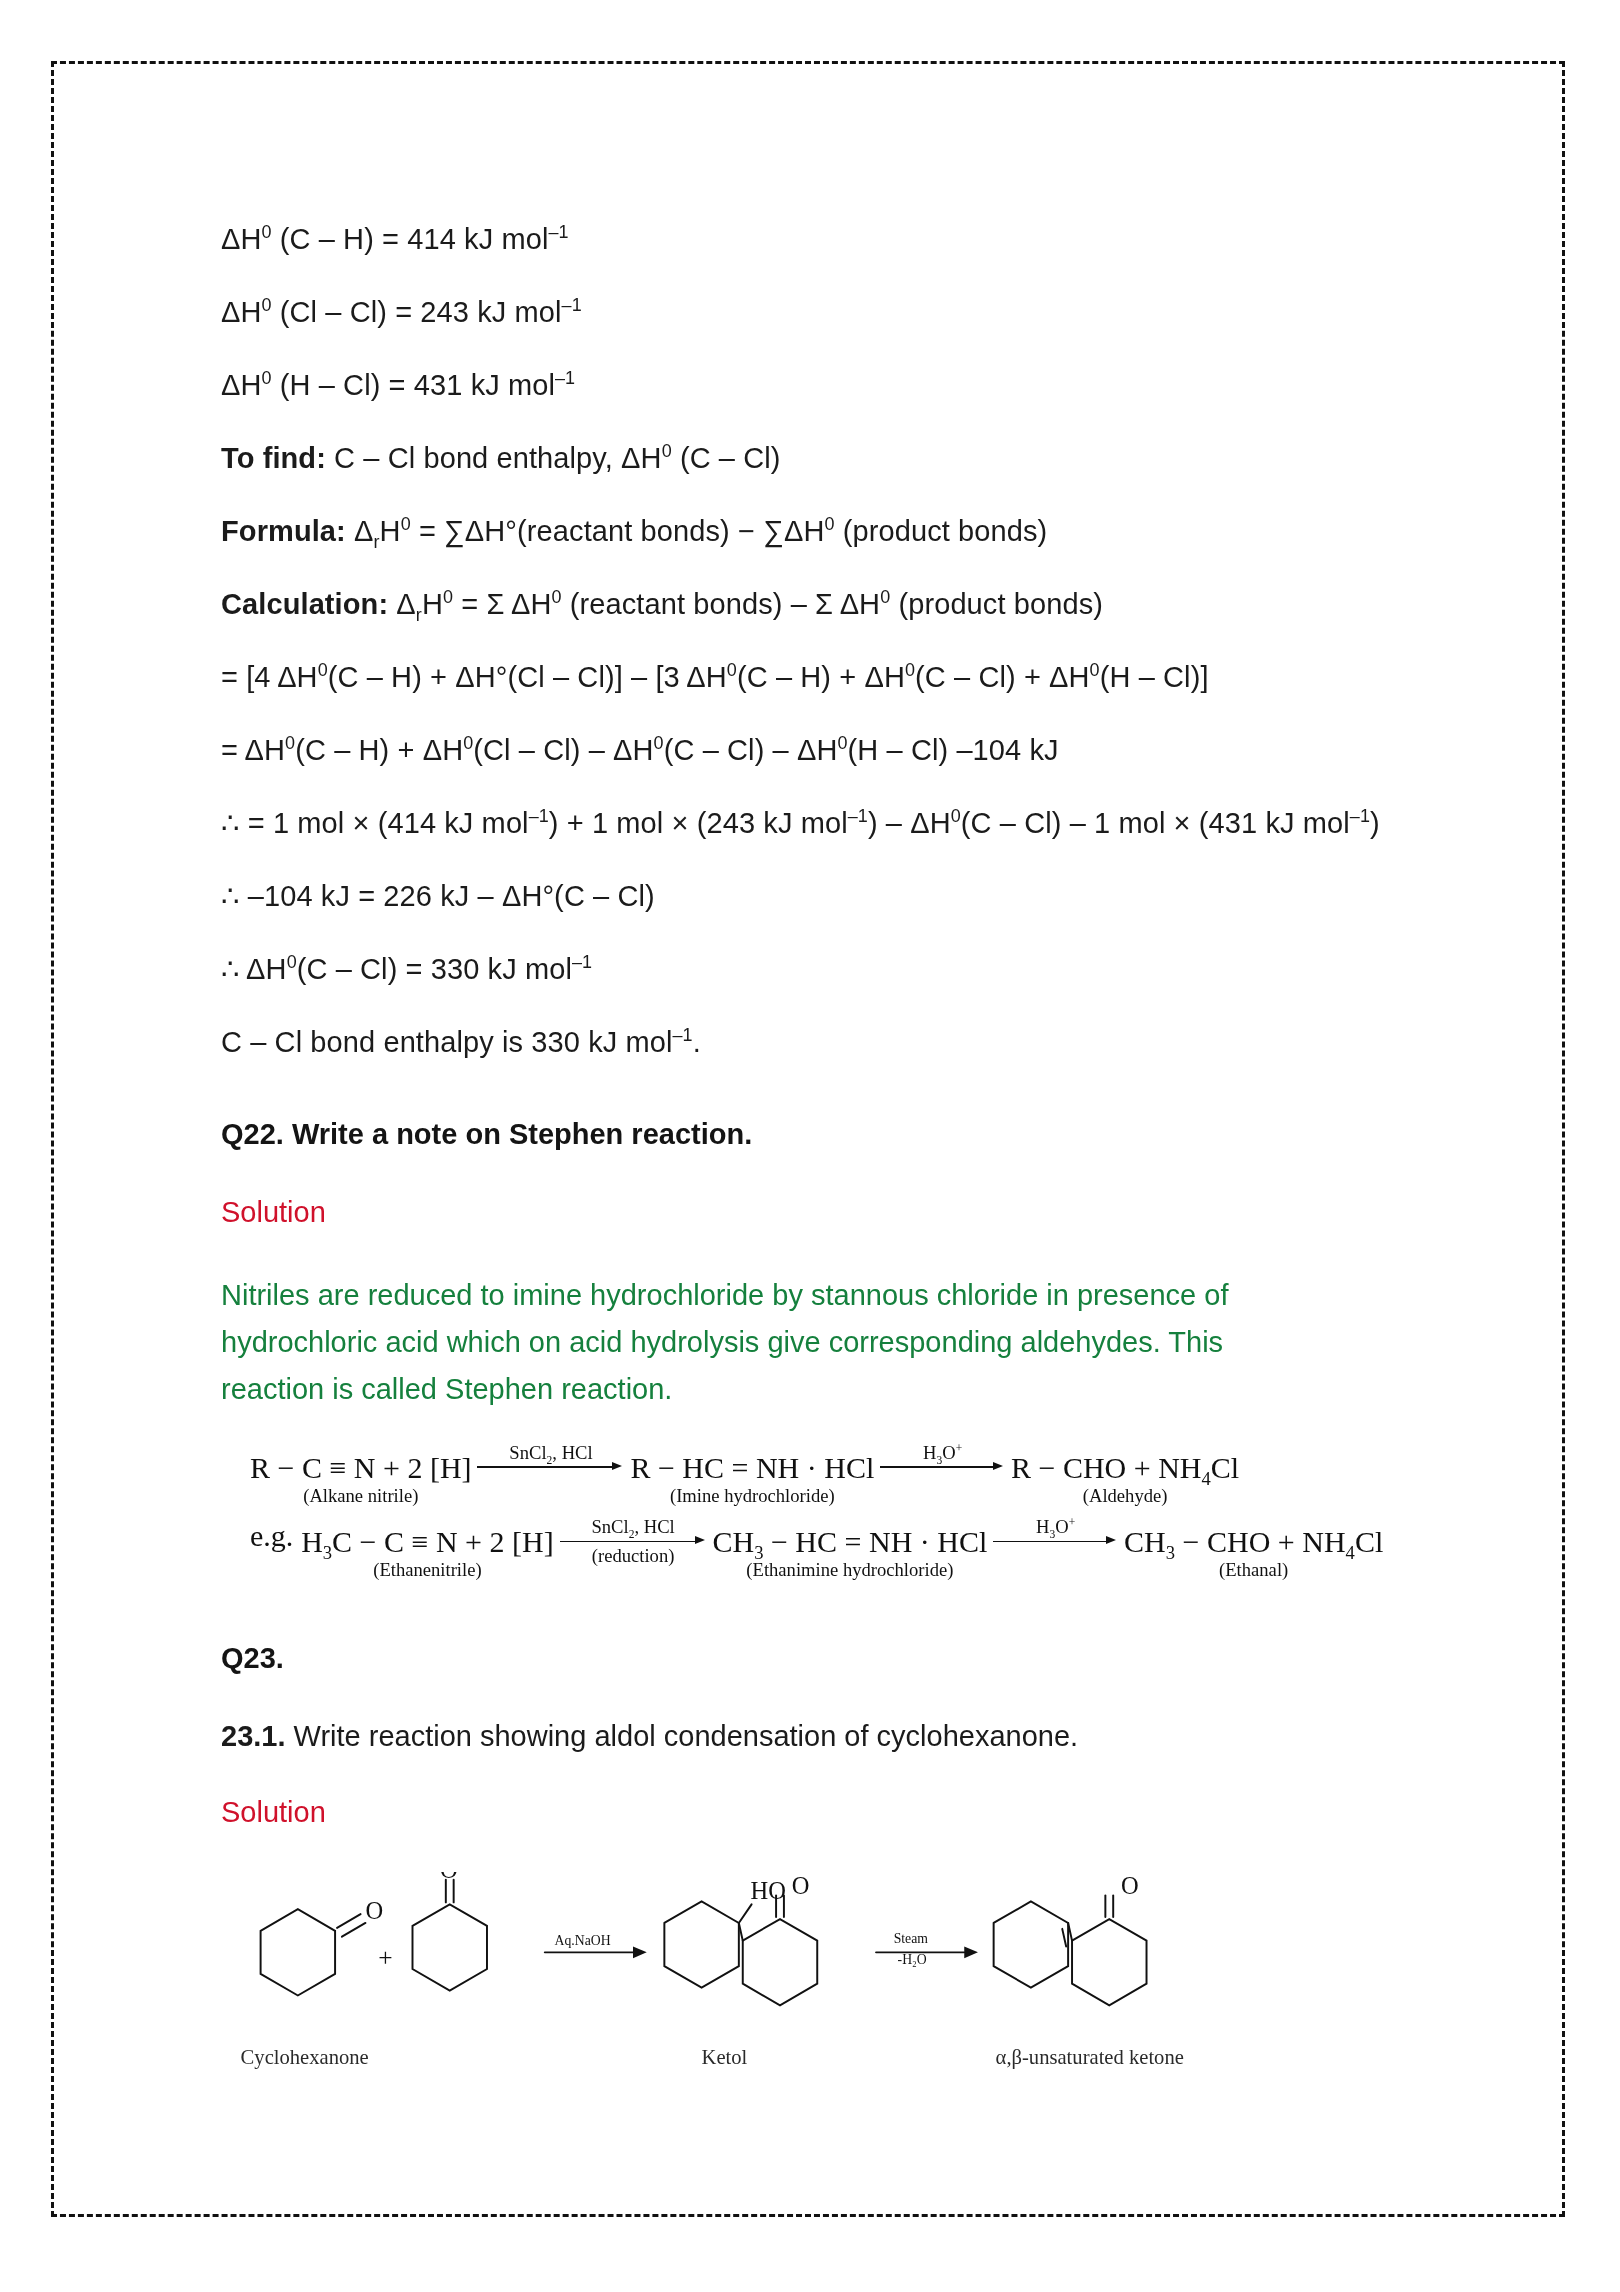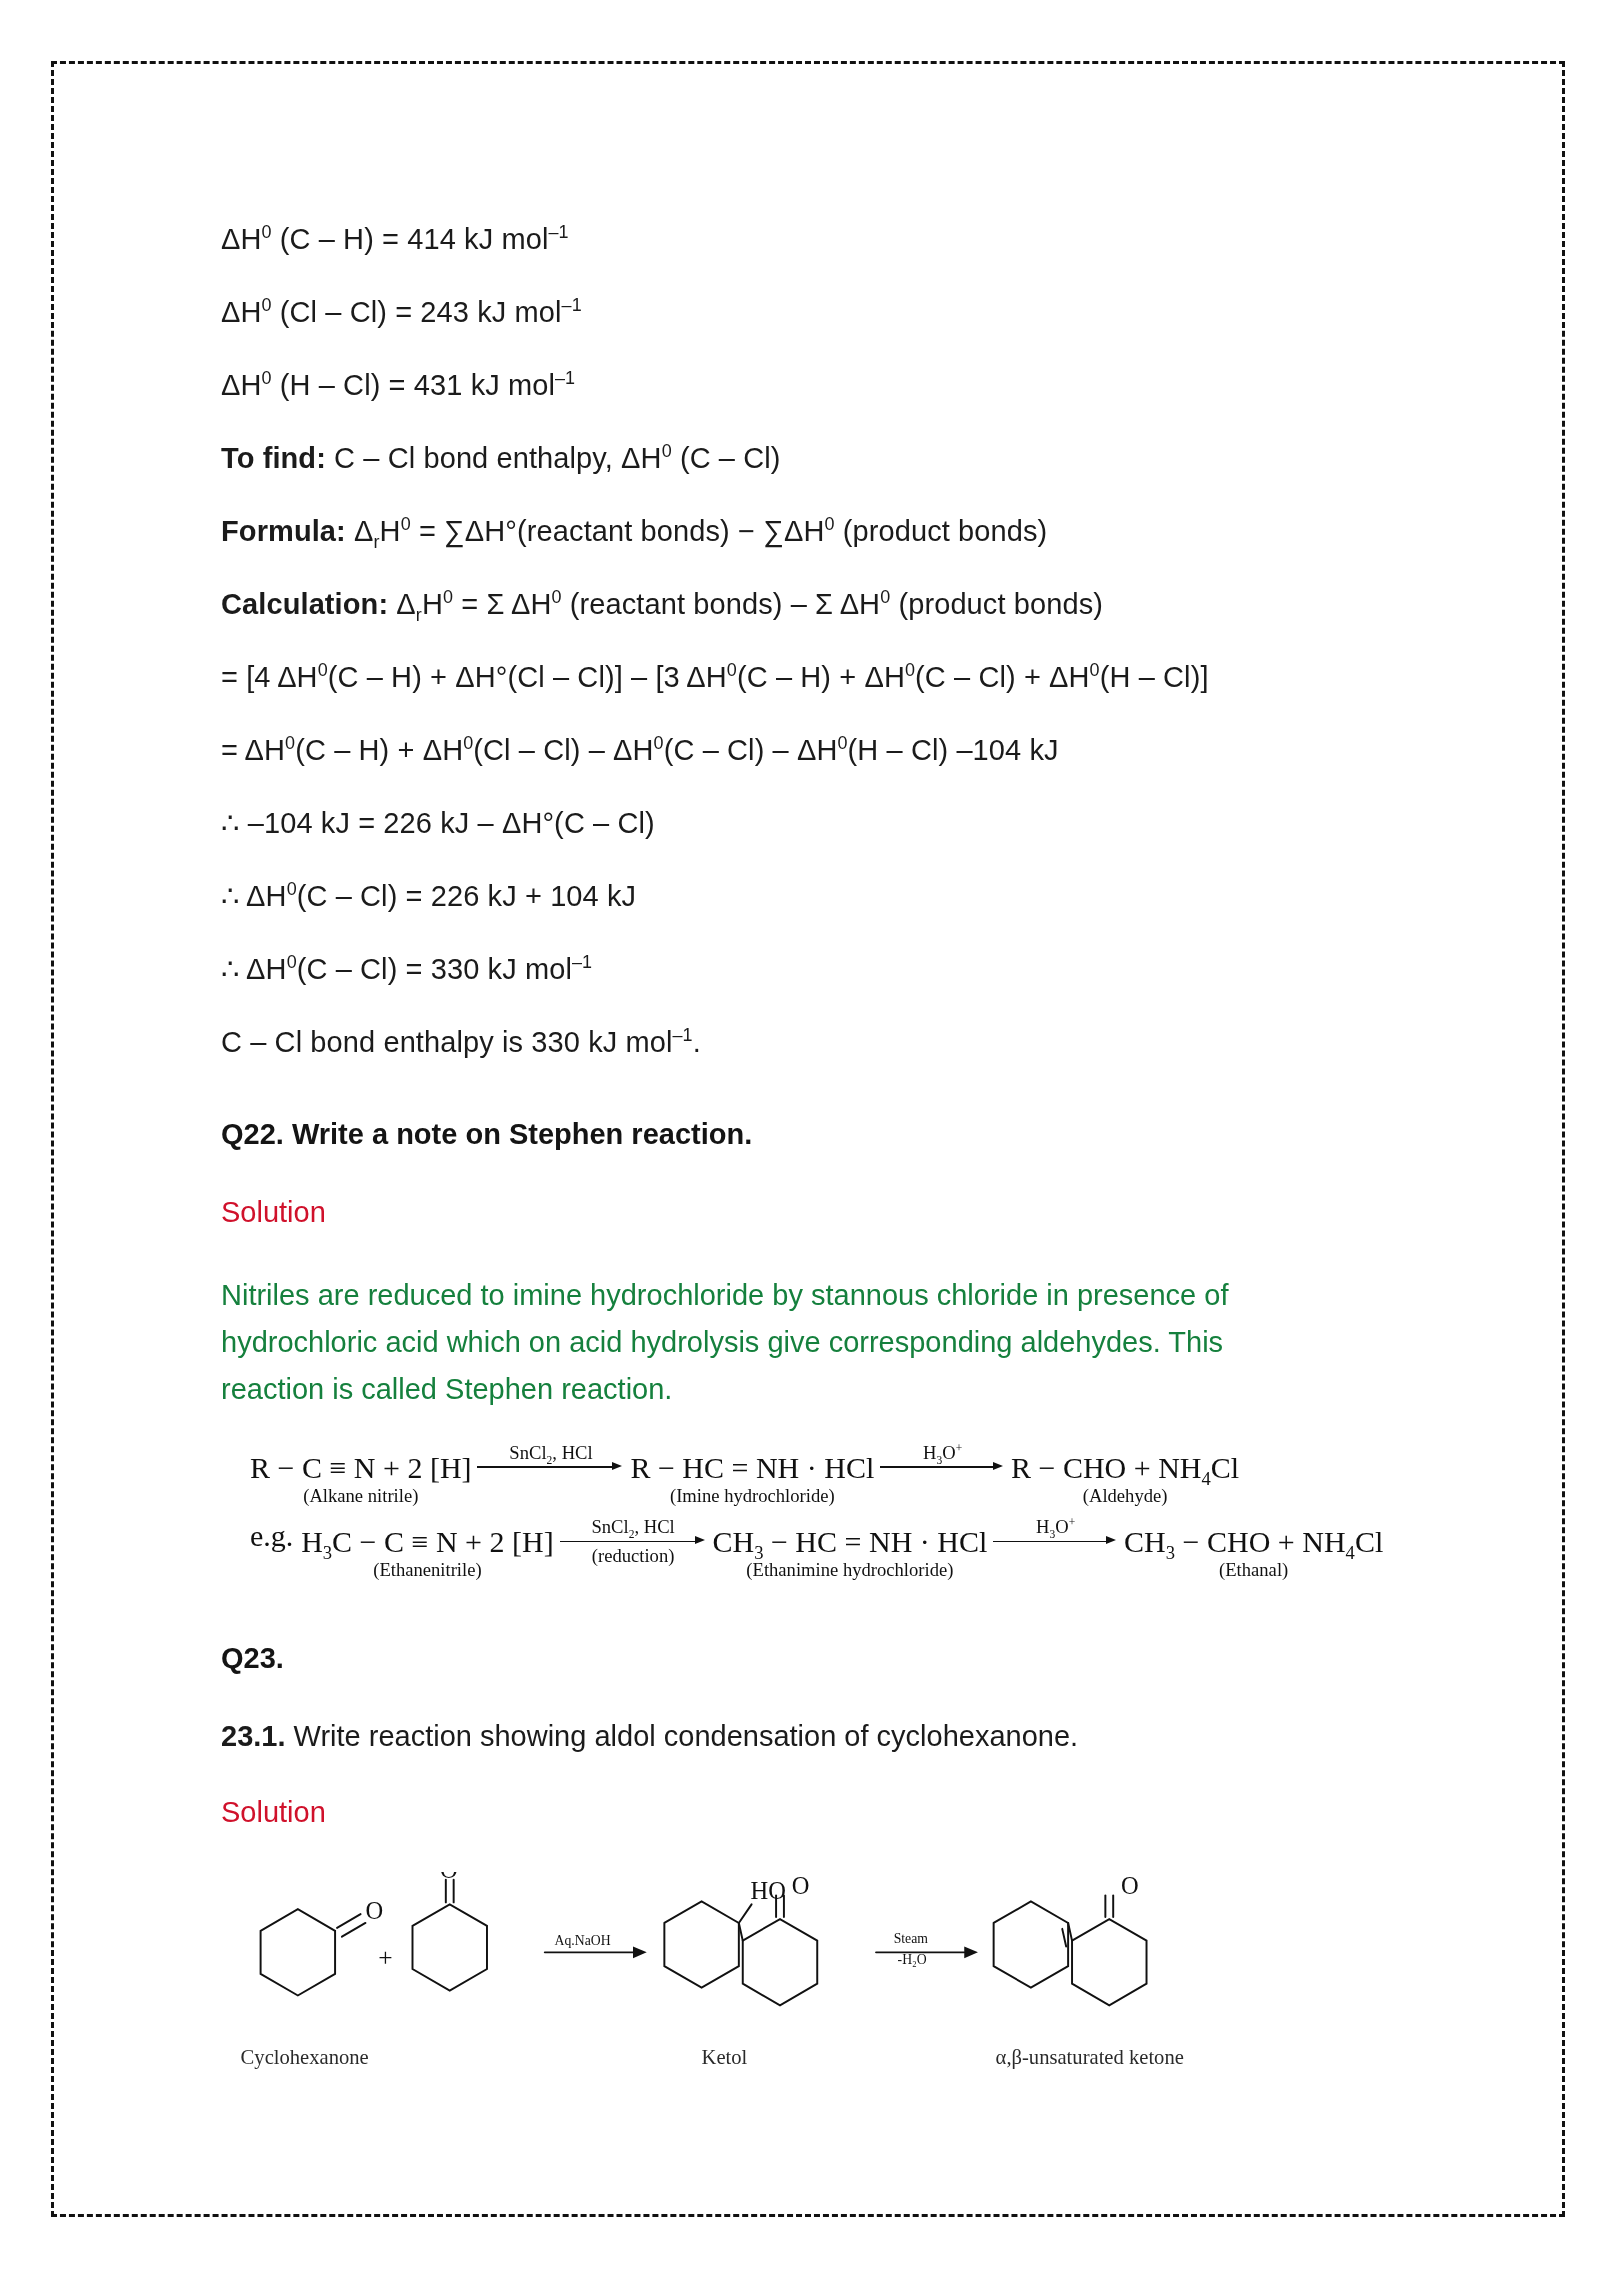--- a/index.html
+++ b/index.html
@@ -203,28 +203,28 @@
     </div>
 
     <div class="line">
       = [4 ΔH<sup>0</sup>(C – H) + ΔH°(Cl – Cl)] – [3 ΔH<sup>0</sup>(C – H) + ΔH<sup>0</sup>(C – Cl) + ΔH<sup>0</sup>(H – Cl)]
     </div>
 
     <div class="line">
       = ΔH<sup>0</sup>(C – H) + ΔH<sup>0</sup>(Cl – Cl) – ΔH<sup>0</sup>(C – Cl) – ΔH<sup>0</sup>(H – Cl) –104 kJ
     </div>
 
+    <div class="line">
+      ∴ = 1 mol × (414 kJ mol<sup>–1</sup>) + 1 mol × (243 kJ mol<sup>–1</sup>) – ΔH<sup>0</sup>(C – Cl) – 1 mol × (431 kJ mol<sup>–1</sup>)
+    </div>
 
     <div class="line">
       ∴ –104 kJ = 226 kJ – ΔH°(C – Cl)
     </div>
 
-    <div class="line">
-      ∴ ΔH<sup>0</sup>(C – Cl) = 226 kJ + 104 kJ
-    </div>
 
     <div class="line">
       ∴ ΔH<sup>0</sup>(C – Cl) = 330 kJ mol<sup>–1</sup>
     </div>
 
     <div class="line">
       C – Cl bond enthalpy is 330 kJ mol<sup>–1</sup>.
     </div>
 
     <div class="q-head">Q22. Write a note on Stephen reaction.</div>

